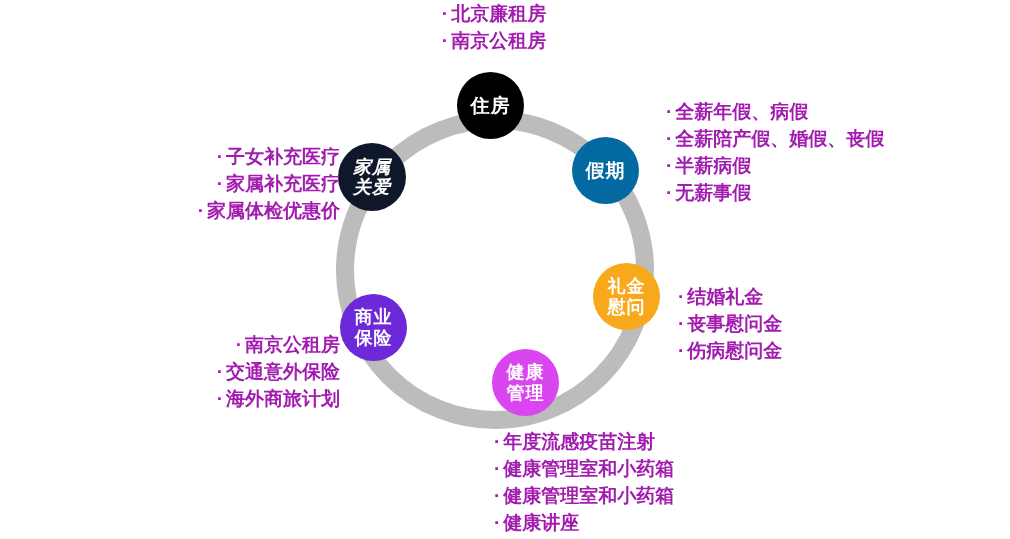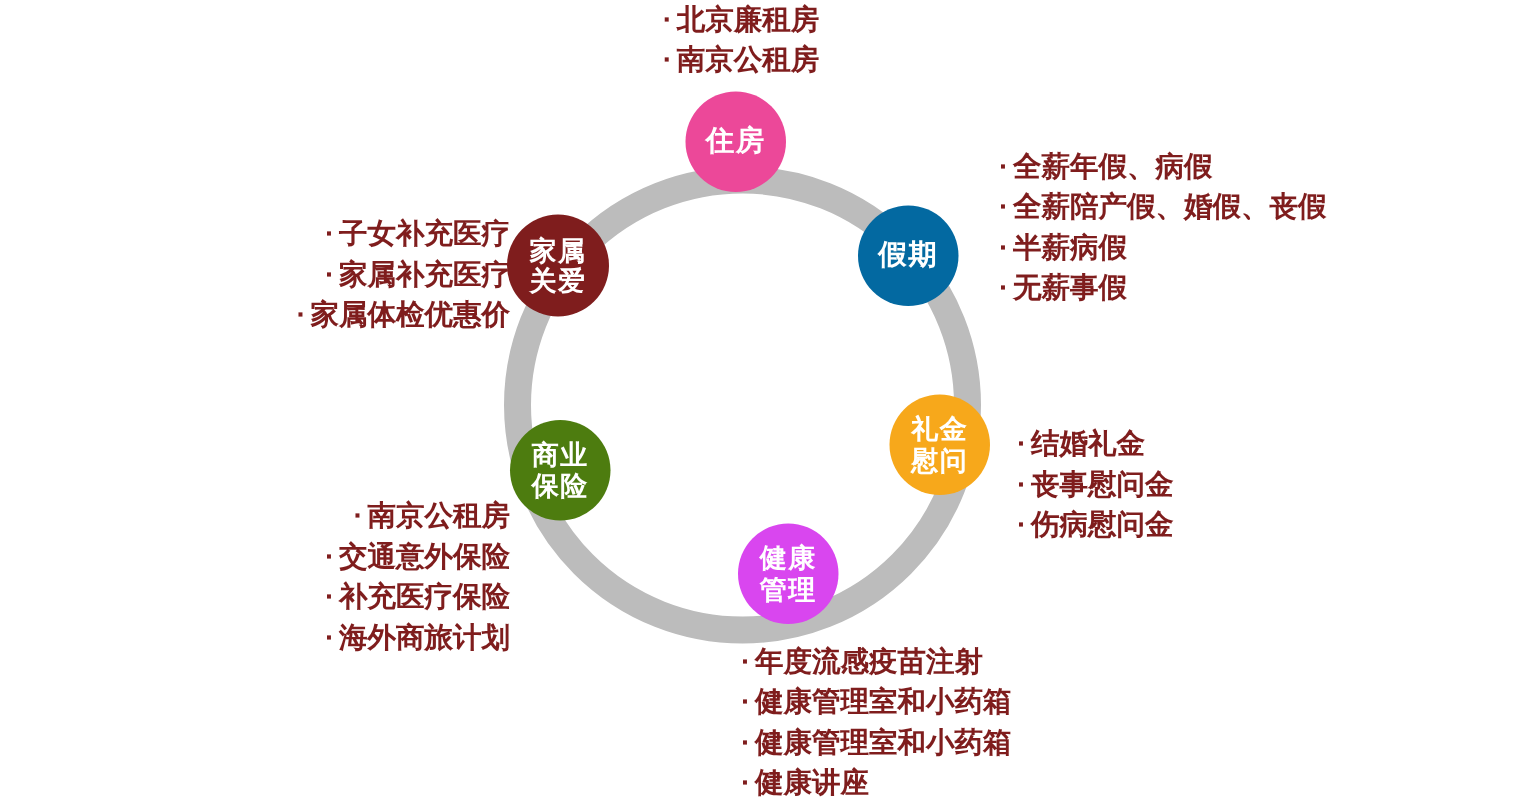--- a/index.html
+++ b/index.html
@@ -50,21 +50,21 @@
     display: block;
     line-height: 1.12;
     white-space: nowrap;
   }
   .node-1line { font-size: 19px; }
   .node-2line { font-size: 18px; }
 
   
   .txt-group {
     position: absolute;
-    color: #7f1d1d;
+    color: #a21caf;
     font-size: 19px;
     font-weight: bold;
     line-height: 27px;
     white-space: nowrap;
   }
   .txt-group .item {
     display: block;
   }
   .txt-group .item::before {
     content: "\00B7";
@@ -77,26 +77,26 @@
 
   
   #g-housing   { left: 354px; top:   0px; width: 280px; text-align: center; }
   #g-holiday   { left: 666px; top:  98px; }
   #g-gift      { left: 678px; top: 283px; }
   #g-health    { left: 494px; top: 428px; }
   #g-insurance { left:  60px; top: 331px; width: 280px; }
   #g-family    { left:  60px; top: 143px; width: 280px; }
 
   
-  #node-housing   { left: 457px; top:  61px; width: 67px; height: 67px; background: #ec4899; align-items: center; }
+  #node-housing   { left: 457px; top:  72px; width: 67px; height: 67px; background: #000000; align-items: center; }
   #node-holiday   { left: 572px; top: 137px; width: 67px; height: 67px; background: #0369a1; }
   #node-gift      { left: 593px; top: 263px; width: 67px; height: 67px; background: #f7a81b; }
   #node-health    { left: 492px; top: 349px; width: 67px; height: 67px; background: #d946ef; }
-  #node-insurance { left: 340px; top: 280px; width: 67px; height: 67px; background: #4d7c0f; }
-  #node-family    { left: 338px; top: 143px; width: 68px; height: 68px; background: #7f1d1d; }
+  #node-insurance { left: 340px; top: 294px; width: 67px; height: 67px; background: #6d28d9; }
+  #node-family    { left: 338px; top: 143px; width: 68px; height: 68px; background: #0f172a; font-style: italic; }
 </style>
 </head>
 <body>
 
 <div id="canvas">
 
   <svg class="ring-svg" viewBox="0 0 336 336">
     <circle cx="168" cy="168" r="150" fill="none" stroke="#bcbcbc" stroke-width="18"></circle>
   </svg>
 
@@ -149,21 +149,20 @@
   <div class="txt-group align-left" id="g-health">
     <span class="item">年度流感疫苗注射</span>
     <span class="item">健康管理室和小药箱</span>
     <span class="item">健康管理室和小药箱</span>
     <span class="item">健康讲座</span>
   </div>
 
   <div class="txt-group align-right" id="g-insurance">
     <span class="item">南京公租房</span>
     <span class="item">交通意外保险</span>
-    <span class="item">补充医疗保险</span>
     <span class="item">海外商旅计划</span>
   </div>
 
   <div class="txt-group align-right" id="g-family">
     <span class="item">子女补充医疗</span>
     <span class="item">家属补充医疗</span>
     <span class="item">家属体检优惠价</span>
   </div>
 
 </div>

